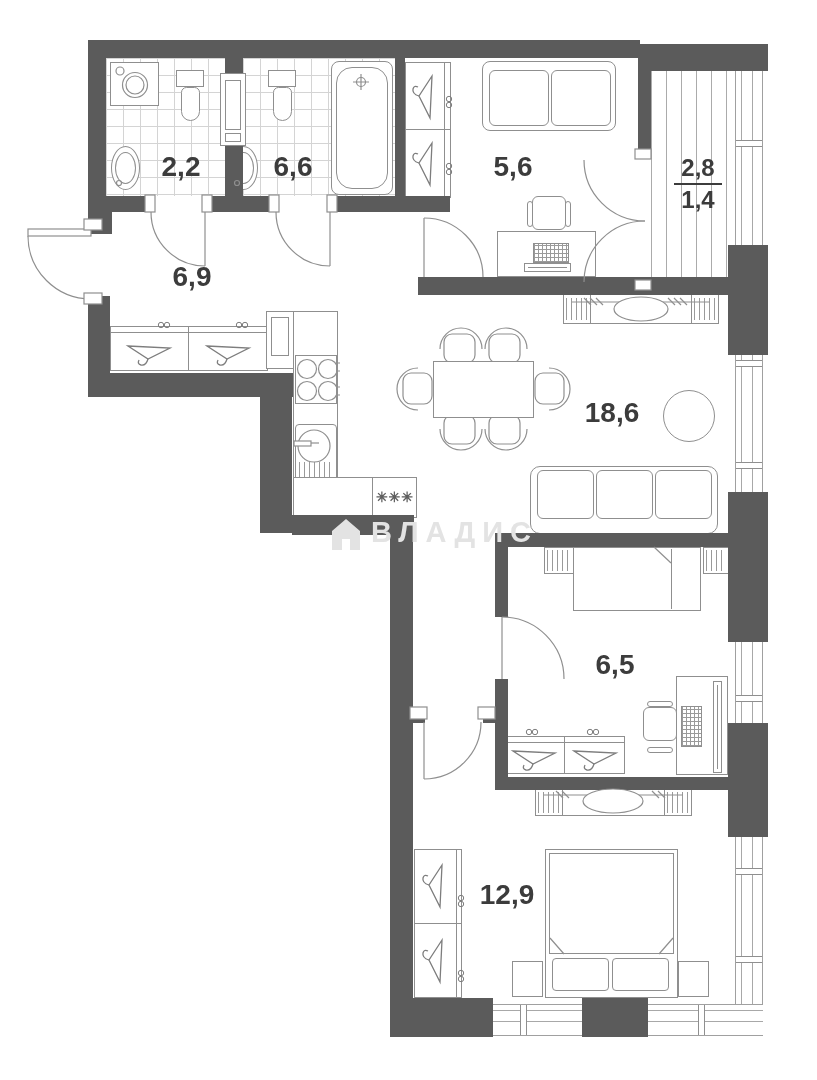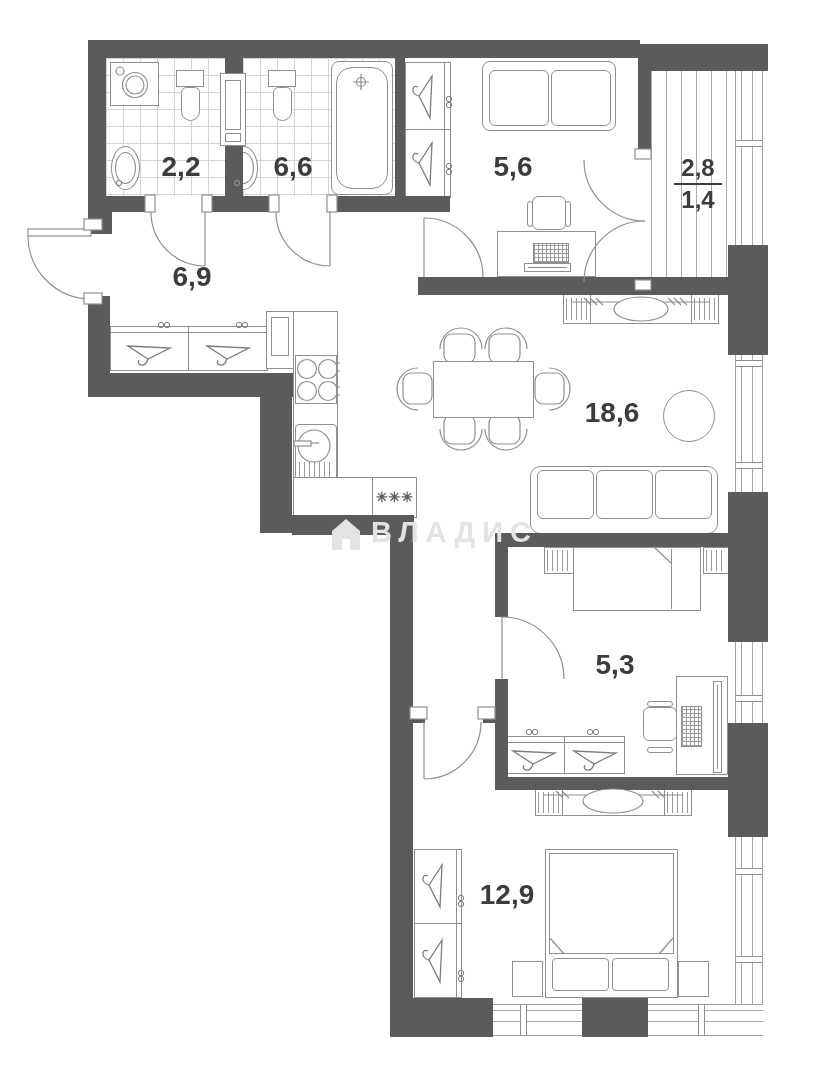--- a/index.html
+++ b/index.html
@@ -287,21 +287,21 @@
     <use href="#curl" transform="translate(452,163) rotate(90)"></use>
     <use href="#curl" transform="translate(464,895) rotate(90)"></use>
     <use href="#curl" transform="translate(464,970) rotate(90)"></use>
   </svg>
 
   <div class="area-label" style="left:149px;top:151px;width:64px">2,2</div>
   <div class="area-label" style="left:261px;top:151px;width:64px">6,6</div>
   <div class="area-label" style="left:158px;top:261px;width:68px">6,9</div>
   <div class="area-label" style="left:480px;top:151px;width:66px">5,6</div>
   <div class="area-label" style="left:573px;top:397px;width:78px">18,6</div>
-  <div class="area-label" style="left:582px;top:649px;width:66px">5,3</div>
+  <div class="area-label" style="left:582px;top:649px;width:66px">6,5</div>
   <div class="area-label" style="left:468px;top:879px;width:78px">12,9</div>
   <div class="balcony-frac" style="left:672px;top:154px;width:52px">
     <div>2,8</div>
     <div class="bar"></div>
     <div>1,4</div>
   </div>
 
   <div class="wm">
     <svg width="32" height="36" viewBox="0 0 32 36">
       <path d="M2,15 L16,3 L30,15 V34 H20 V23 H12 V34 H2 Z" fill="#e3e3e3"></path>

